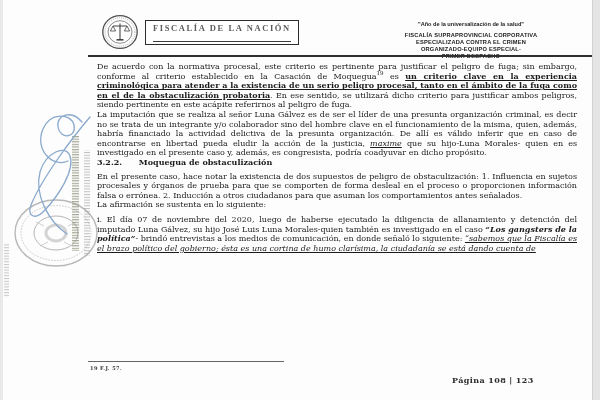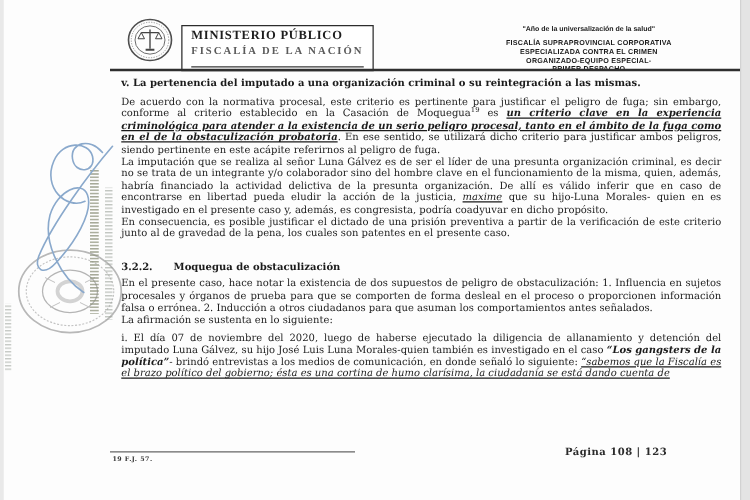--- a/index.html
+++ b/index.html
@@ -27,26 +27,26 @@
   .heading-v { font-weight:bold; margin-bottom:5px; }
   .sp-after { margin-bottom:17px; }
   .sp-after-sm { margin-bottom:5px; }
   .section-heading { font-weight:bold; margin-bottom:4px; }
   .sec-num { margin-right:14px; }
   .indented { margin-left:0; }
   sup { font-size:5.5px; vertical-align:super; line-height:0; }
   .f-b  { font-weight:bold; }
   .f-i  { font-style:italic;text-decoration:underline; }
   .f-bi { font-weight:bold; font-style:italic; }
-  .f-biu{ font-weight:bold; font-style:italic; text-decoration:underline; }
+  .f-biu{ font-weight:bold; text-decoration:underline; }
 
   
   .footnote-rule { position:absolute; left:88px; top:361px; width:196px; height:1.2px; background:#666; }
   .footnote { position:absolute; left:90px; top:365px; font:bold 5px "DejaVu Serif", serif; color:#333; letter-spacing:0.4px; }
-  .page-number { position:absolute; left:452px; top:356px; font:bold 8px "DejaVu Serif", serif; color:#2b2b2b; letter-spacing:0.4px; }
+  .page-number { position:absolute; left:452px; top:375px; font:bold 8px "DejaVu Serif", serif; color:#2b2b2b; letter-spacing:0.4px; }
 
   
   .margin-art { position:absolute; left:0; top:110px; pointer-events:none; }
 </style>
 </head>
 <body>
 
 <div class="page">
 
   <div class="edge-left"></div>
@@ -57,39 +57,36 @@
     <ellipse cx="19" cy="19" rx="15" ry="14.2" fill="none" stroke="#8a8a8a" stroke-width="0.7" stroke-dasharray="1,1.1"></ellipse>
     <ellipse cx="19" cy="19" rx="12" ry="11.3" fill="none" stroke="#6d6d6d" stroke-width="0.8"></ellipse>
     <line x1="19" y1="10.5" x2="19" y2="26" stroke="#444" stroke-width="1.1"></line>
     <line x1="12" y1="13" x2="26" y2="13" stroke="#444" stroke-width="1"></line>
     <path d="M12,13 l-2.6,5 h5.2 z" fill="none" stroke="#444" stroke-width="0.8"></path>
     <path d="M26,13 l-2.6,5 h5.2 z" fill="none" stroke="#444" stroke-width="0.8"></path>
     <rect x="15.5" y="26" width="7" height="1.6" fill="#444"></rect>
   </svg>
 
   <div class="mp-box">
-    <div class="mp-line1">MINISTERIO PÚBLICO</div>
     <div class="mp-line2">FISCALÍA DE LA NACIÓN</div>
   </div>
 
   <div class="right-head">
     <div class="motto">"Año de la universalización de la salud"</div>
     <div class="office-line">FISCALÍA SUPRAPROVINCIAL CORPORATIVA</div>
     <div class="office-line">ESPECIALIZADA CONTRA EL CRIMEN</div>
     <div class="office-line">ORGANIZADO-EQUIPO ESPECIAL-</div>
     <div class="office-line">PRIMER DESPACHO</div>
   </div>
 
   <div class="head-rule"></div>
 
   <main class="doc-body">
-    <div class="blk heading-v"><span class="f-b">v.  La pertenencia del imputado a una organización criminal o su reintegración a las mismas.</span></div>
     <div class="blk"><span>De acuerdo con la normativa procesal, este criterio es pertinente para justificar el peligro de fuga; sin embargo, conforme al criterio establecido en la Casación de Moquegua</span><sup>19</sup><span> es </span><span class="f-biu">un criterio clave en la experiencia criminológica para atender a la existencia de un serio peligro procesal, tanto en el ámbito de la fuga como en el de la obstaculización probatoria</span><span>. En ese sentido, se utilizará dicho criterio para justificar ambos peligros, siendo pertinente en este acápite referirnos al peligro de fuga.</span></div>
     <div class="blk"><span>La imputación que se realiza al señor Luna Gálvez es de ser el líder de una presunta organización criminal, es decir no se trata de un integrante y/o colaborador sino del hombre clave en el funcionamiento de la misma, quien, además, habría financiado la actividad delictiva de la presunta organización. De allí es válido inferir que en caso de encontrarse en libertad pueda eludir la acción de la justicia, </span><span class="f-i">maxime</span><span> que su hijo-Luna Morales- quien en es investigado en el presente caso y, además, es congresista, podría coadyuvar en dicho propósito.</span></div>
-    <div class="blk sp-after"><span>En consecuencia, es posible justificar el dictado de una prisión preventiva a partir de la verificación de este criterio junto al de gravedad de la pena, los cuales son patentes en el presente caso.</span></div>
     <div class="blk section-heading">
       <span class="sec-num">3.2.2.</span>
       <span class="sec-title">Moquegua de obstaculización</span>
     </div>
     <div class="blk indented"><span>En el presente caso, hace notar la existencia de dos supuestos de peligro de obstaculización: 1. Influencia en sujetos procesales y órganos de prueba para que se comporten de forma desleal en el proceso o proporcionen información falsa o errónea. 2. Inducción a otros ciudadanos para que asuman los comportamientos antes señalados.</span></div>
     <div class="blk indented sp-after-sm"><span>La afirmación se sustenta en lo siguiente:</span></div>
     <div class="blk"><span>i.  El día 07 de noviembre del 2020, luego de haberse ejecutado la diligencia de allanamiento y detención del imputado Luna Gálvez, su hijo José Luis Luna Morales-quien también es investigado en el caso </span><span class="f-bi">“Los gangsters de la política”</span><span>- brindó entrevistas a los medios de comunicación, en donde señaló lo siguiente: </span><span class="f-i">“sabemos que la Fiscalía es el brazo político del gobierno; ésta es una cortina de humo clarísima, la ciudadanía se está dando cuenta de</span></div>
   </main>
 
   <svg class="margin-art" width="122" height="192" viewBox="0 0 122 192">

